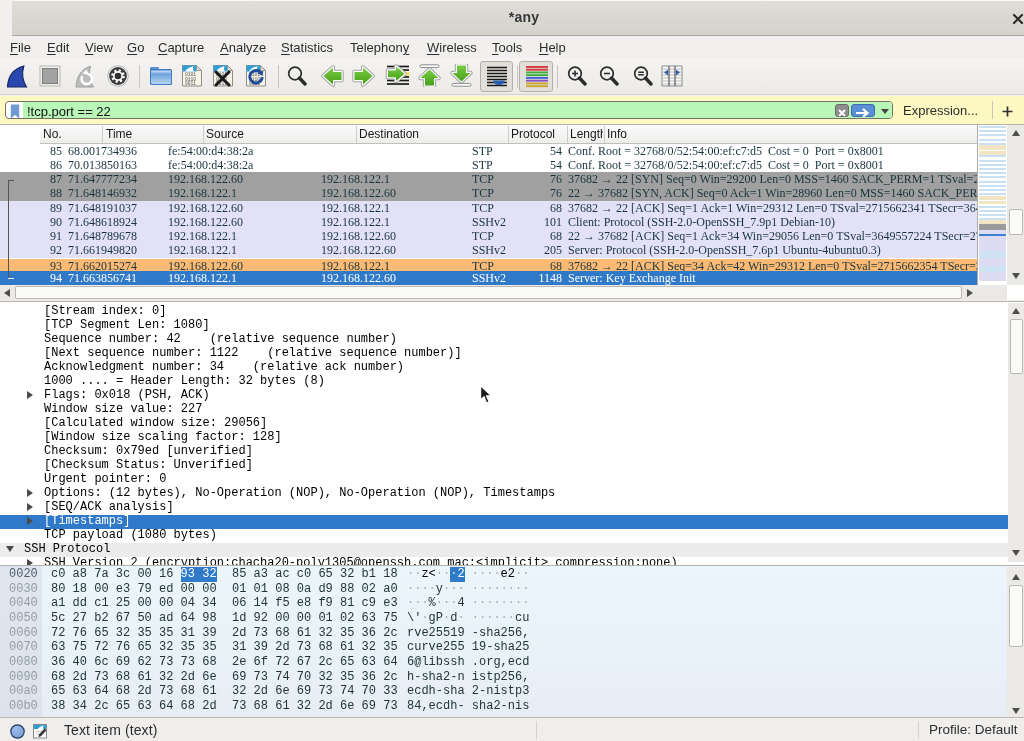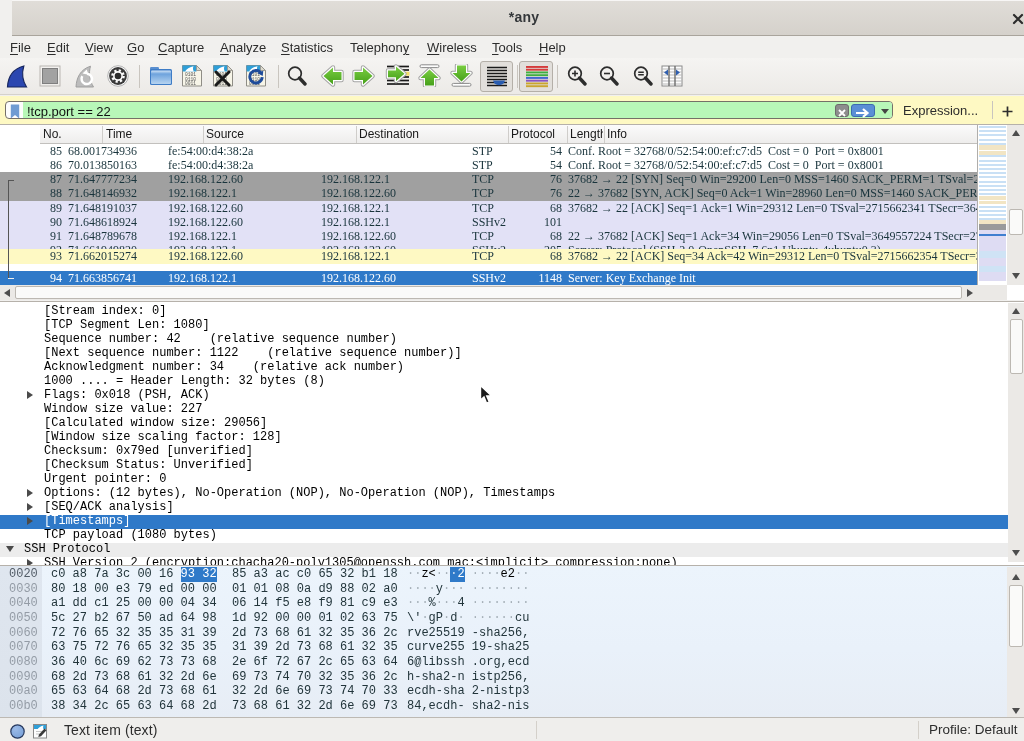--- a/index.html
+++ b/index.html
@@ -335,24 +335,24 @@
     <span style="left:530px;width:33px;overflow:hidden">Length</span>
       <i style="left:564px"></i>
     <span style="left:567px">Info</span>
   </div>
   <div id="prows">
 <div class="prow" style="top:19.30px;background:#ffffff;color:#19343c"><span class="c-no">85</span><span class="c-time">68.001734936</span><span class="c-src">fe:54:00:d4:38:2a</span><span class="c-dst"></span><span class="c-proto">STP</span><span class="c-len">54</span><span class="c-info">Conf. Root = 32768/0/52:54:00:ef:c7:d5  Cost = 0  Port = 0x8001</span></div>
 <div class="prow" style="top:33.36px;background:#ffffff;color:#19343c"><span class="c-no">86</span><span class="c-time">70.013850163</span><span class="c-src">fe:54:00:d4:38:2a</span><span class="c-dst"></span><span class="c-proto">STP</span><span class="c-len">54</span><span class="c-info">Conf. Root = 32768/0/52:54:00:ef:c7:d5  Cost = 0  Port = 0x8001</span></div>
 <div class="prow" style="top:47.42px;background:#a0a0a0;color:#19343c"><span class="c-no">87</span><span class="c-time">71.647777234</span><span class="c-src">192.168.122.60</span><span class="c-dst">192.168.122.1</span><span class="c-proto">TCP</span><span class="c-len">76</span><span class="c-info">37682 → 22 [SYN] Seq=0 Win=29200 Len=0 MSS=1460 SACK_PERM=1 TSval=2715662340 TSecr=0 WS=128</span></div>
 <div class="prow" style="top:61.48px;background:#a0a0a0;color:#19343c"><span class="c-no">88</span><span class="c-time">71.648146932</span><span class="c-src">192.168.122.1</span><span class="c-dst">192.168.122.60</span><span class="c-proto">TCP</span><span class="c-len">76</span><span class="c-info">22 → 37682 [SYN, ACK] Seq=0 Ack=1 Win=28960 Len=0 MSS=1460 SACK_PERM=1 TSval=3649557223 TSecr=2715662340 WS=128</span></div>
 <div class="prow" style="top:75.54px;background:#e2e1f6;color:#19343c"><span class="c-no">89</span><span class="c-time">71.648191037</span><span class="c-src">192.168.122.60</span><span class="c-dst">192.168.122.1</span><span class="c-proto">TCP</span><span class="c-len">68</span><span class="c-info">37682 → 22 [ACK] Seq=1 Ack=1 Win=29312 Len=0 TSval=2715662341 TSecr=3649557223</span></div>
-<div class="prow" style="top:89.60px;background:#e2e1f6;color:#19343c"><span class="c-no">90</span><span class="c-time">71.648618924</span><span class="c-src">192.168.122.60</span><span class="c-dst">192.168.122.1</span><span class="c-proto">SSHv2</span><span class="c-len">101</span></div>
+<div class="prow" style="top:89.60px;background:#e2e1f6;color:#19343c"><span class="c-no">90</span><span class="c-time">71.648618924</span><span class="c-src">192.168.122.60</span><span class="c-dst">192.168.122.1</span><span class="c-proto">SSHv2</span><span class="c-len">101</span><span class="c-info">Client: Protocol (SSH-2.0-OpenSSH_7.9p1 Debian-10)</span></div>
 <div class="prow" style="top:103.66px;background:#e2e1f6;color:#19343c"><span class="c-no">91</span><span class="c-time">71.648789678</span><span class="c-src">192.168.122.1</span><span class="c-dst">192.168.122.60</span><span class="c-proto">TCP</span><span class="c-len">68</span><span class="c-info">22 → 37682 [ACK] Seq=1 Ack=34 Win=29056 Len=0 TSval=3649557224 TSecr=2715662341</span></div>
 <div class="prow" style="top:117.72px;background:#e2e1f6;color:#19343c"><span class="c-no">92</span><span class="c-time">71.661949820</span><span class="c-src">192.168.122.1</span><span class="c-dst">192.168.122.60</span><span class="c-proto">SSHv2</span><span class="c-len">205</span><span class="c-info">Server: Protocol (SSH-2.0-OpenSSH_7.6p1 Ubuntu-4ubuntu0.3)</span></div>
-<div class="prow" style="top:124px;background:#fef9c3;color:#19343c"><span class="c-no">93</span><span class="c-time">71.662015274</span><span class="c-src">192.168.122.60</span><span class="c-dst">192.168.122.1</span><span class="c-proto">TCP</span><span class="c-len">68</span><span class="c-info">37682 → 22 [ACK] Seq=34 Ack=42 Win=29312 Len=0 TSval=2715662354 TSecr=3649557237</span></div>
+<div class="prow" style="top:134px;background:#fdba74;color:#19343c"><span class="c-no">93</span><span class="c-time">71.662015274</span><span class="c-src">192.168.122.60</span><span class="c-dst">192.168.122.1</span><span class="c-proto">TCP</span><span class="c-len">68</span><span class="c-info">37682 → 22 [ACK] Seq=34 Ack=42 Win=29312 Len=0 TSval=2715662354 TSecr=3649557237</span></div>
 <div class="prow" style="top:145.84px;background:#2f79c8;color:#ffffff"><span class="c-no">94</span><span class="c-time">71.663856741</span><span class="c-src">192.168.122.1</span><span class="c-dst">192.168.122.60</span><span class="c-proto">SSHv2</span><span class="c-len">1148</span><span class="c-info">Server: Key Exchange Init</span></div>
 <div style="position:absolute;left:8px;top:54.5px;width:1px;height:98.4px;background:#555"></div>
 <div style="position:absolute;left:8px;top:54.5px;width:6px;height:1px;background:#555"></div>
 <div style="position:absolute;left:8px;top:152.9px;width:6px;height:1px;background:#eee"></div>
 <div class="sbar" style="position:absolute;left:1007px;top:0px;width:17px;height:160px"></div>
 <div class="arr arr-up" style="left:1012px;top:5px"></div>
 <div class="arr arr-dn" style="left:1012px;top:148px"></div>
 <div class="sthumb" style="position:absolute;left:1008.5px;top:84px;width:14px;height:26px"></div>
 <div class="sbar" style="position:absolute;left:0px;top:160px;width:1007px;height:15px"></div>
 <div class="arr arr-lf" style="left:4px;top:163.5px"></div>

